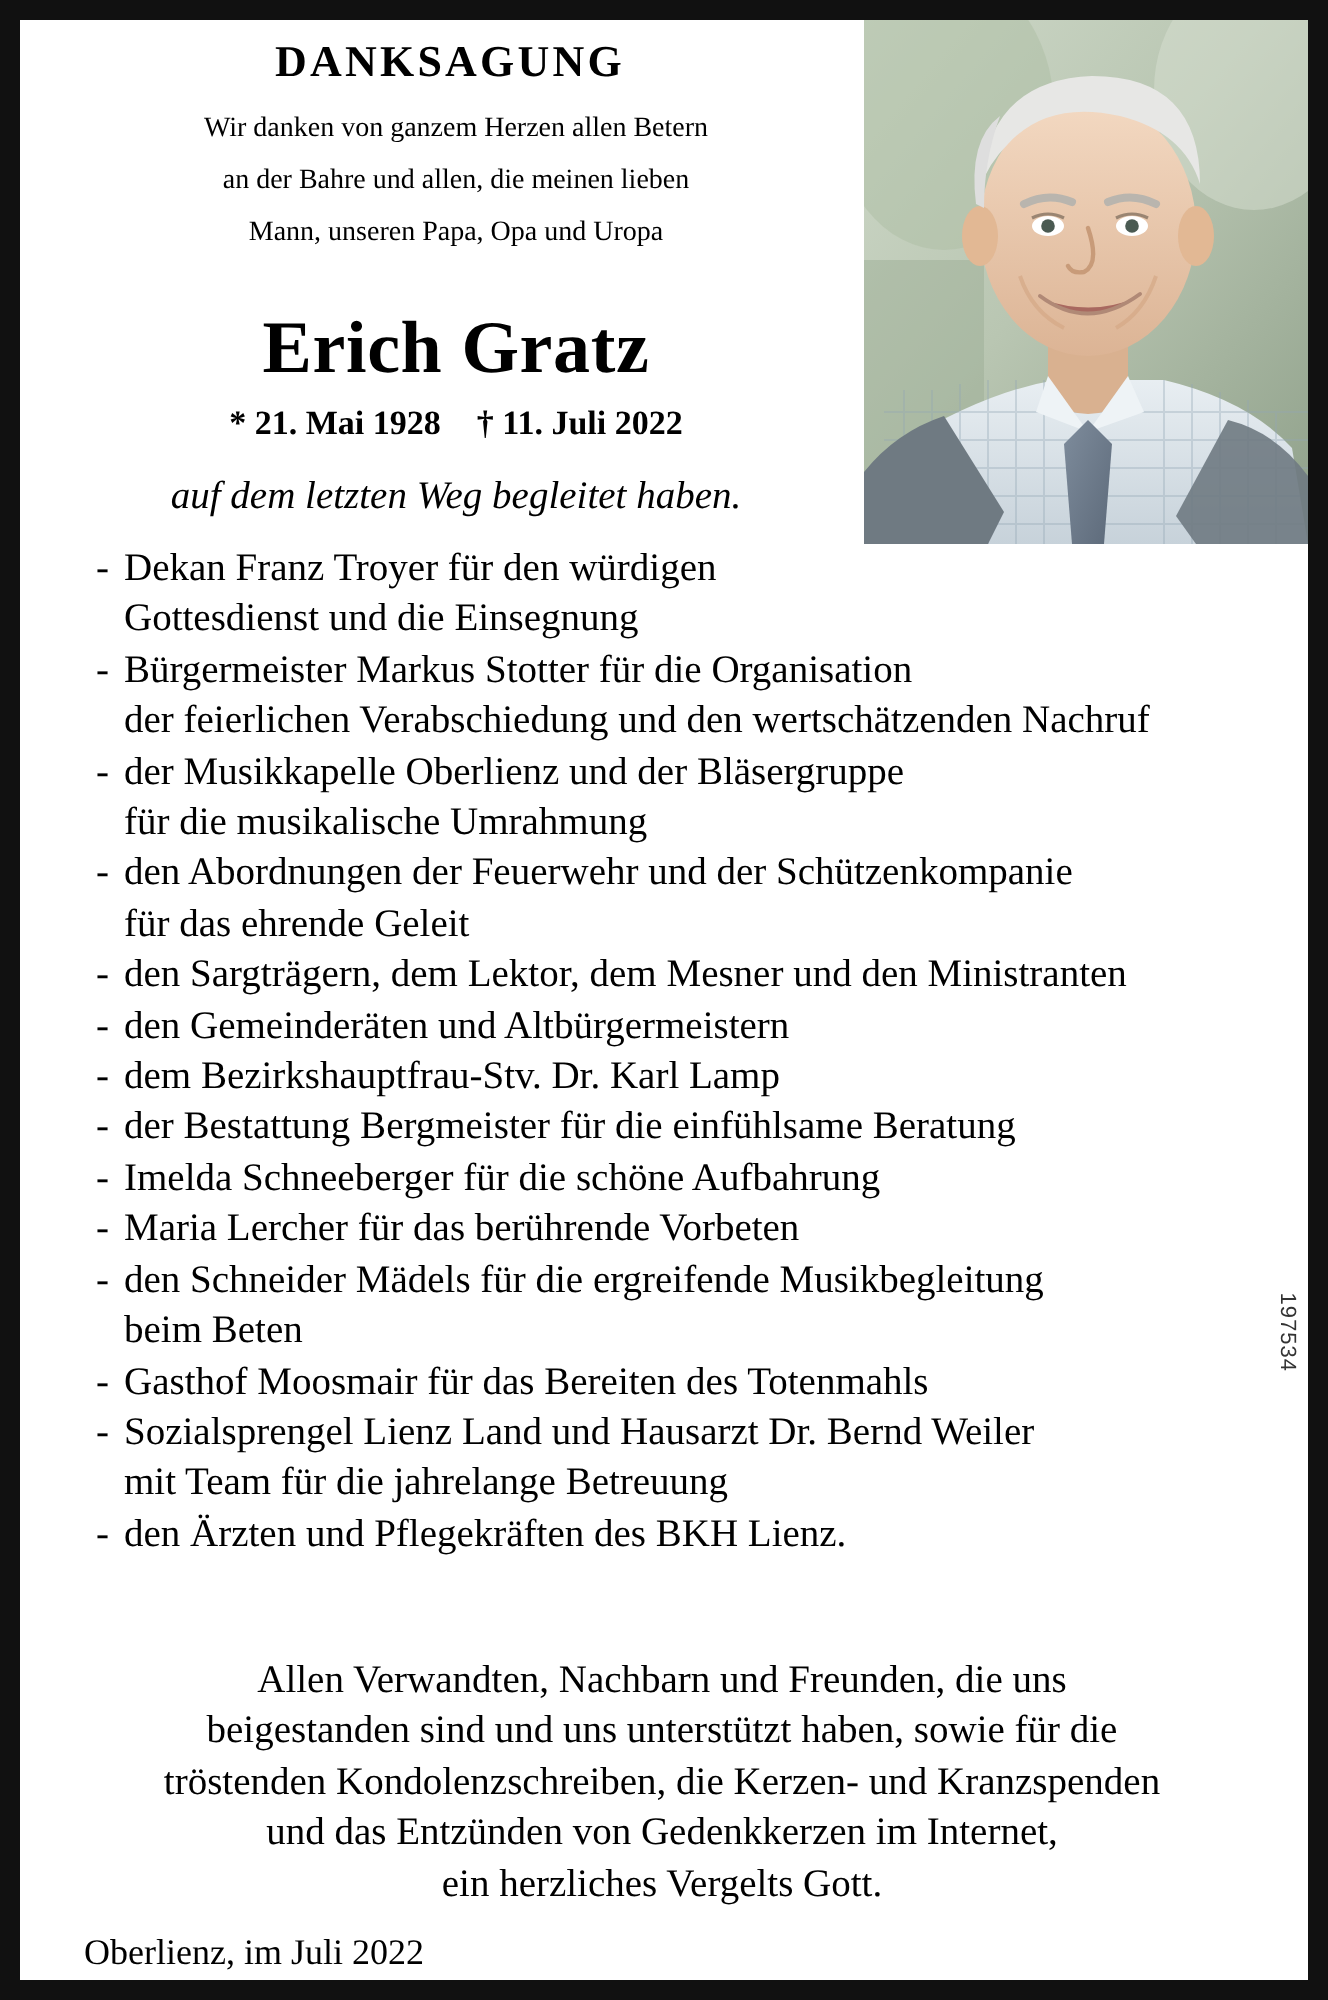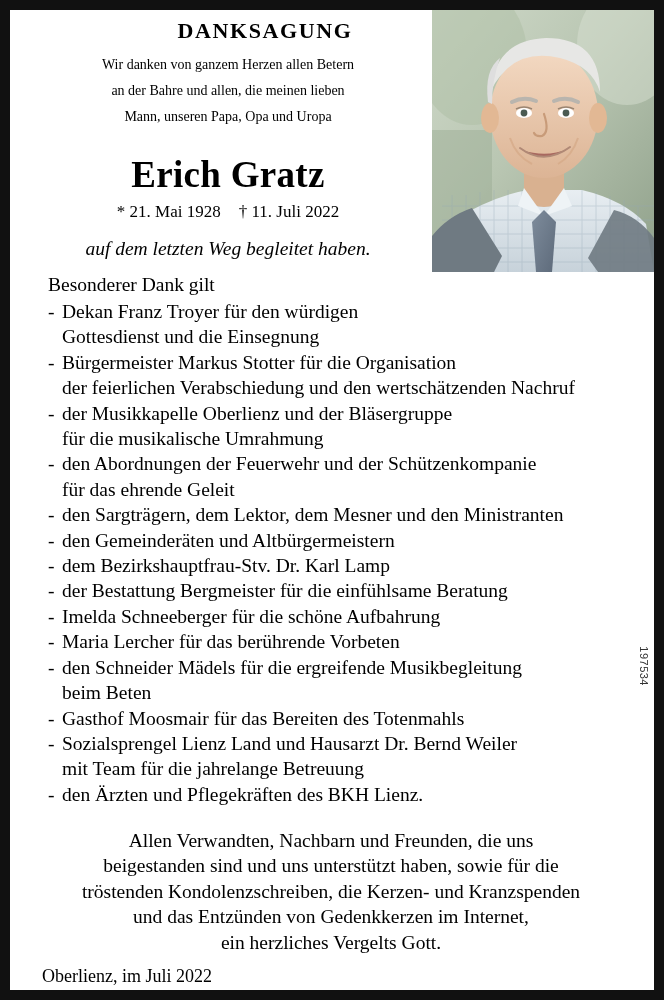--- a/index.html
+++ b/index.html
@@ -46,21 +46,20 @@
   .headline {
     position: absolute;
     left: 0;
     top: 8px;
     width: 430px;
     text-align: center;
     font-family: "Liberation Serif", serif;
     font-weight: bold;
     font-size: 22px;
     letter-spacing: 1.6px;
-    padding-left: 40px;
   }
   .intro {
     position: absolute;
     left: 8px;
     top: 42px;
     width: 420px;
     text-align: center;
     font-size: 14px;
     line-height: 26px;
   }
@@ -74,21 +73,21 @@
     font-weight: bold;
     letter-spacing: 0.3px;
   }
   .dates {
     position: absolute;
     left: 8px;
     top: 192px;
     width: 420px;
     text-align: center;
     font-size: 17px;
-    font-weight: normal;
+    font-weight: bold;
   }
   .dates .sep { display: inline-block; width: 18px; }
   .afterline {
     position: absolute;
     left: 8px;
     top: 228px;
     width: 420px;
     text-align: center;
     font-size: 19.5px;
     font-style: italic;
@@ -269,21 +268,20 @@
 
     <div class="name">Erich Gratz</div>
 
     <div class="dates">
       <span>* 21. Mai 1928</span><span class="sep"></span><span>† 11. Juli 2022</span>
     </div>
 
     <div class="afterline">auf dem letzten Weg begleitet haben.</div>
 
     <div class="thanks">
-      <div class="thanks-lead">Besonderer Dank gilt</div>
       <ul class="thanks-list">
         <li><span class="dash">-</span><span>Dekan Franz Troyer für den würdigen
 Gottesdienst und die Einsegnung</span></li>
         <li><span class="dash">-</span><span>Bürgermeister Markus Stotter für die Organisation
 der feierlichen Verabschiedung und den wertschätzenden Nachruf</span></li>
         <li><span class="dash">-</span><span>der Musikkapelle Oberlienz und der Bläsergruppe
 für die musikalische Umrahmung</span></li>
         <li><span class="dash">-</span><span>den Abordnungen der Feuerwehr und der Schützenkompanie
 für das ehrende Geleit</span></li>
         <li><span class="dash">-</span><span>den Sargträgern, dem Lektor, dem Mesner und den Ministranten</span></li>

